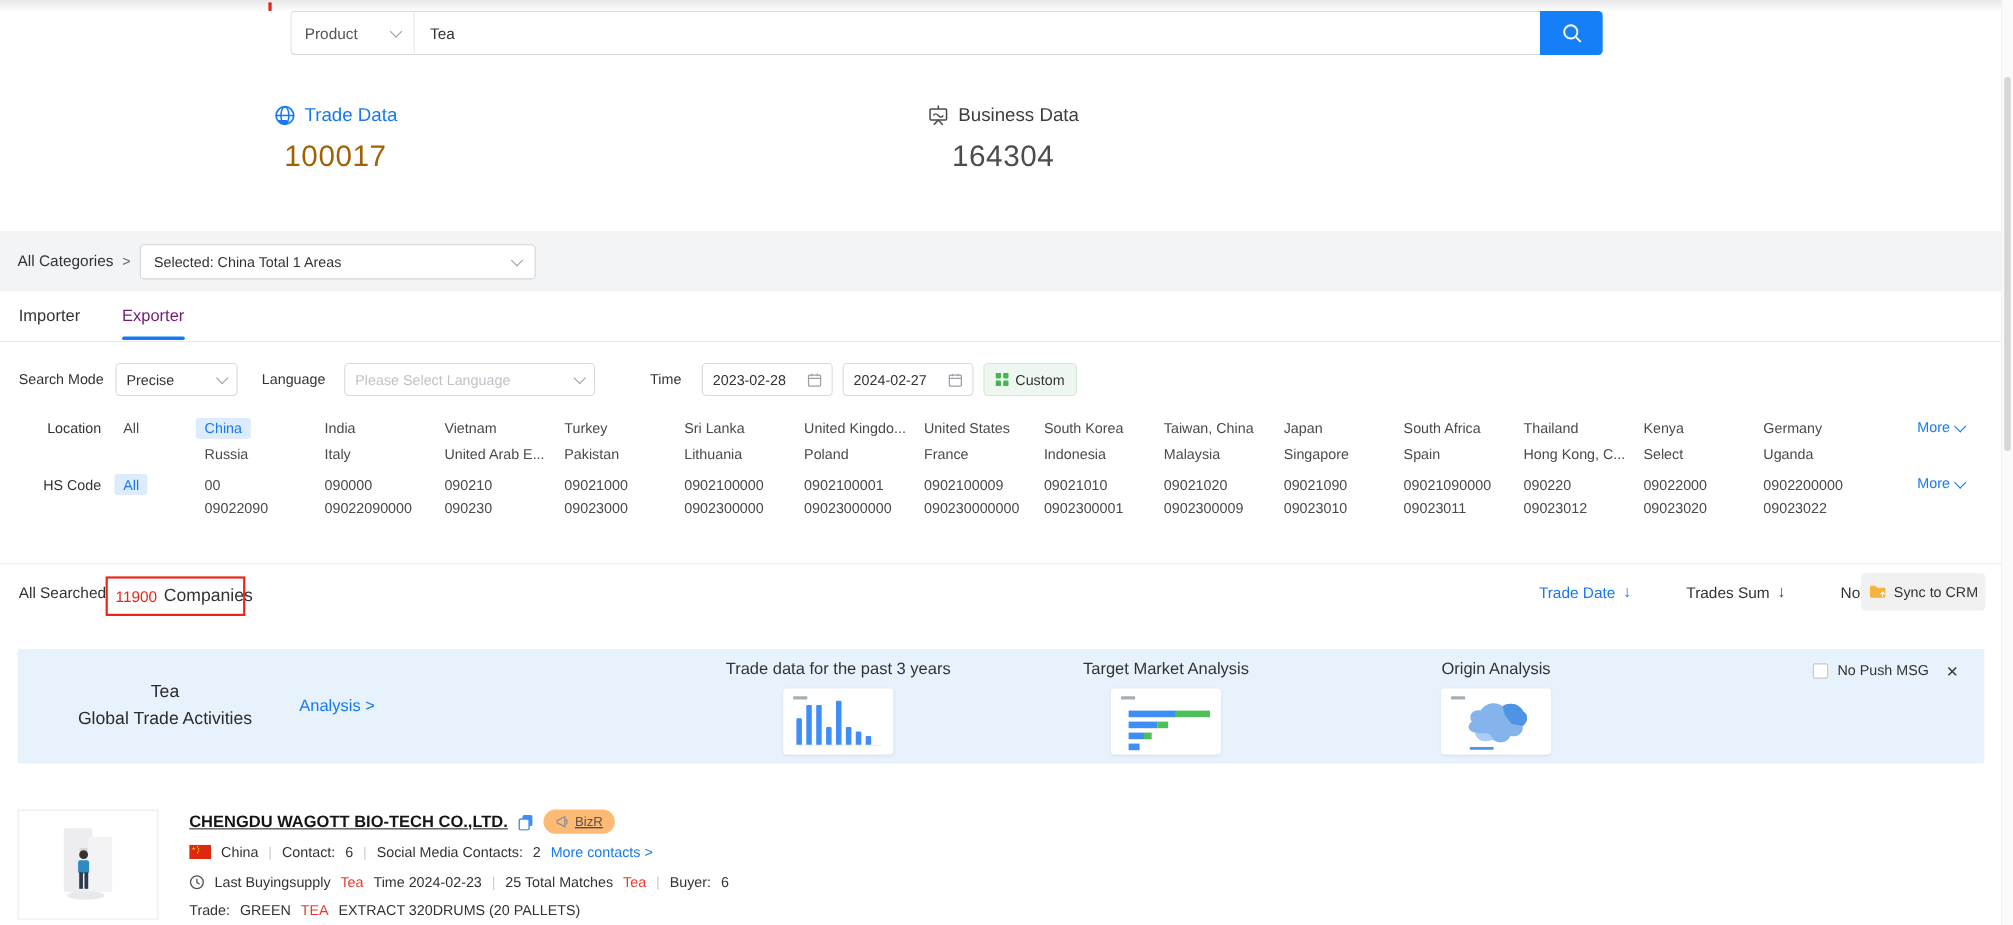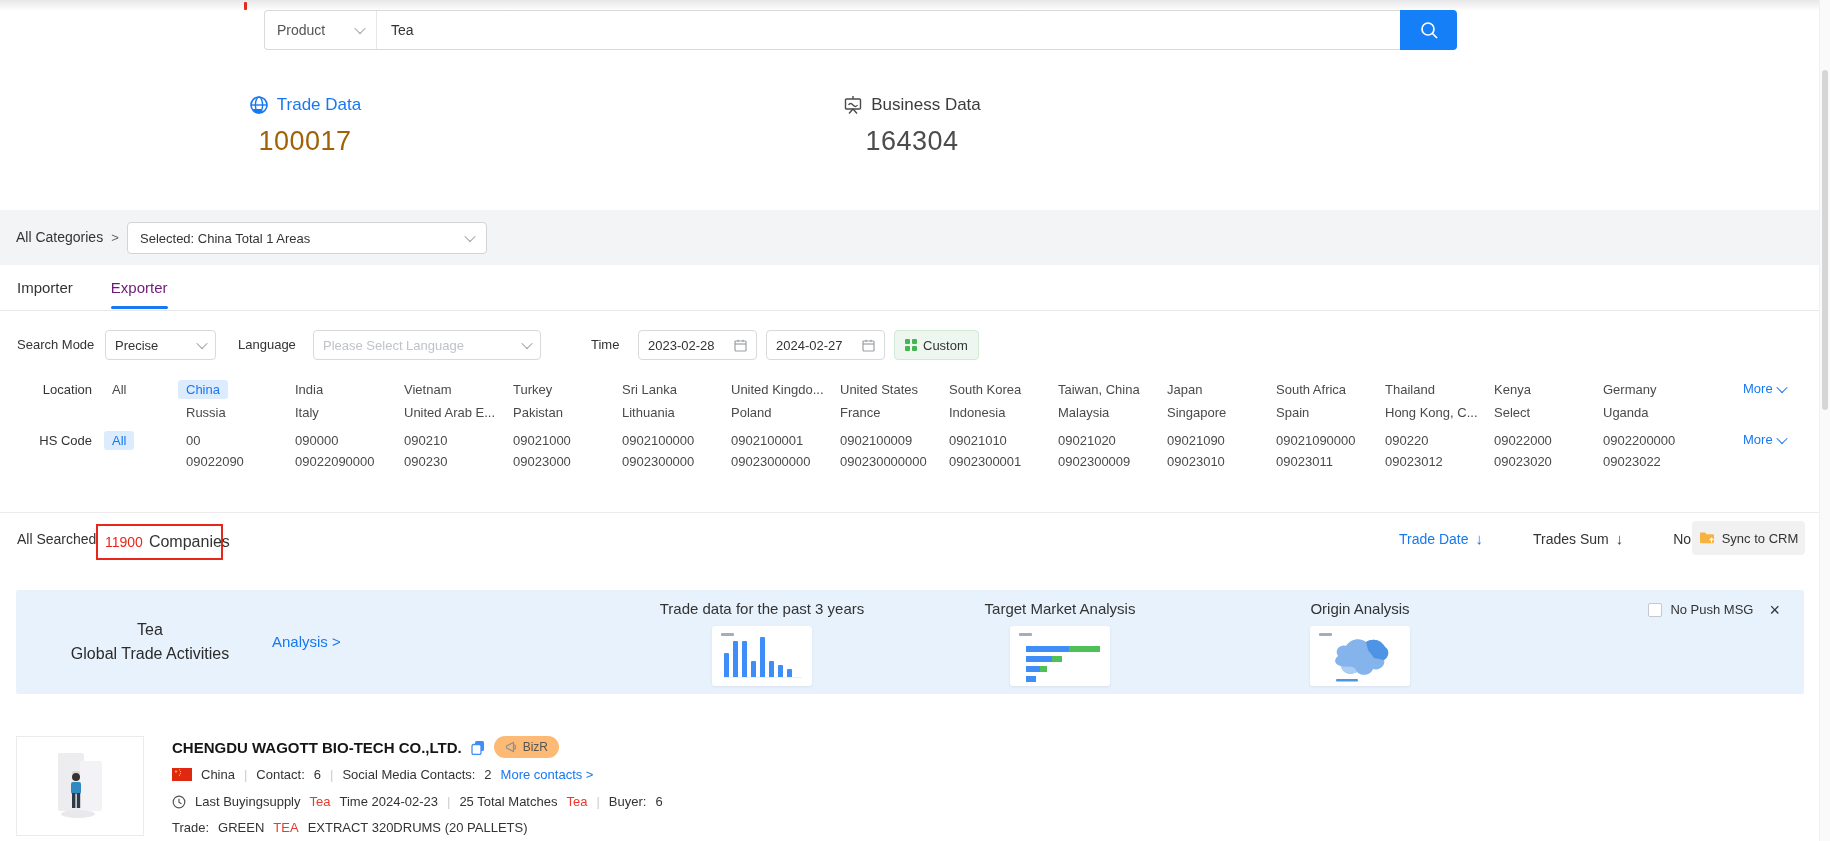--- a/index.html
+++ b/index.html
@@ -99,21 +99,21 @@
   .hrow i.g{background:#4fbf57;}
   .mini-map{position:absolute;left:14px;top:8px;}
   .no-push{position:absolute;right:24px;top:12px;display:flex;align-items:center;gap:8px;font-size:13px;color:#333;}
   .cbx{width:14px;height:14px;box-sizing:border-box;border:1px solid #c4c8cd;border-radius:2px;background:#fff;cursor:pointer;}
   .close-x{font-size:18px;color:#333;cursor:pointer;margin-left:8px;line-height:14px;}
 
   
   .thumb{position:absolute;left:16px;top:736px;width:128px;height:100px;box-sizing:border-box;border:1px solid #ebebeb;
          background:#fff;display:flex;align-items:center;justify-content:center;}
   .c-line{position:absolute;left:172px;display:flex;align-items:center;gap:9px;font-size:13px;color:#333;white-space:nowrap;}
-  .c-name-line{top:736px;}
+  .c-name-line{top:736px;text-decoration:underline;}
   .c-name{font-size:15px;font-weight:bold;color:#151515;cursor:pointer;}
   .bizr{display:flex;align-items:center;gap:5px;background:#fdba74;border-radius:11px;height:22px;padding:0 11px;
         font-size:12px;color:#555;cursor:pointer;}
   .c-meta-line{top:767px;}
   .c-trade-line{top:794px;}
   .c-goods-line{top:820px;}
   .sep{color:#ccc;}
   .red{color:#e8392b;}
   .blue-link{color:#1778f2;cursor:pointer;}
 

